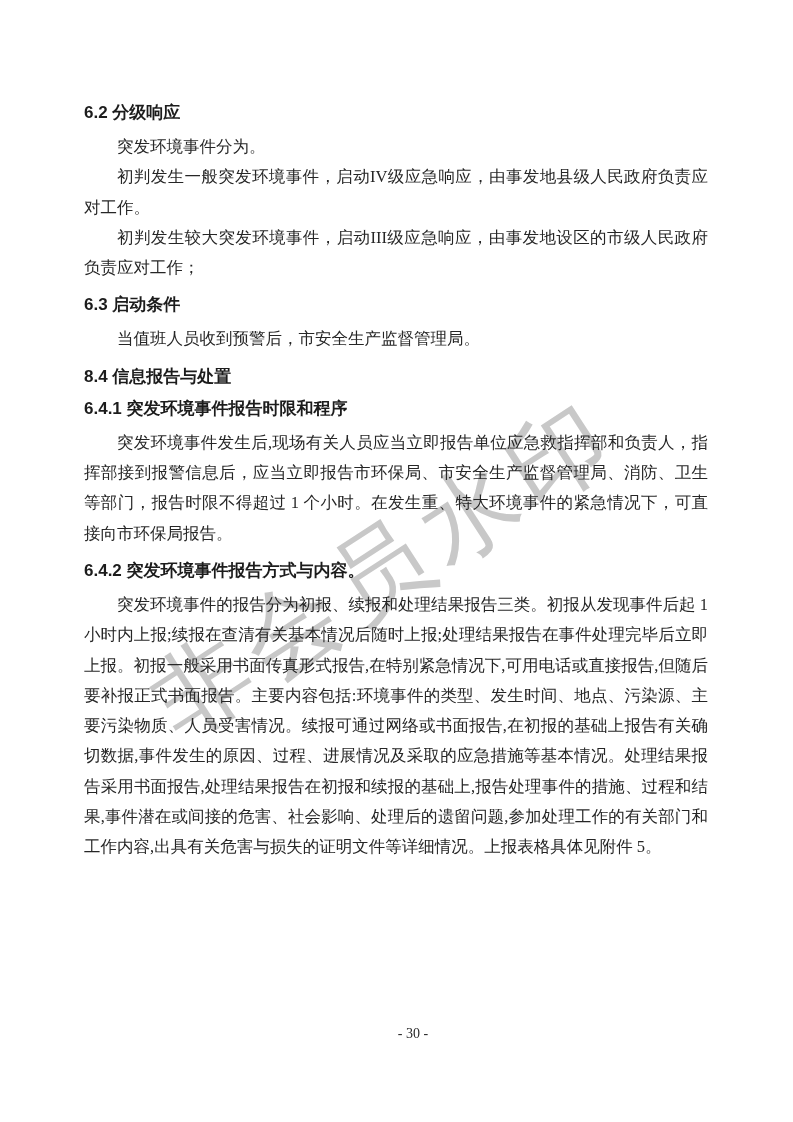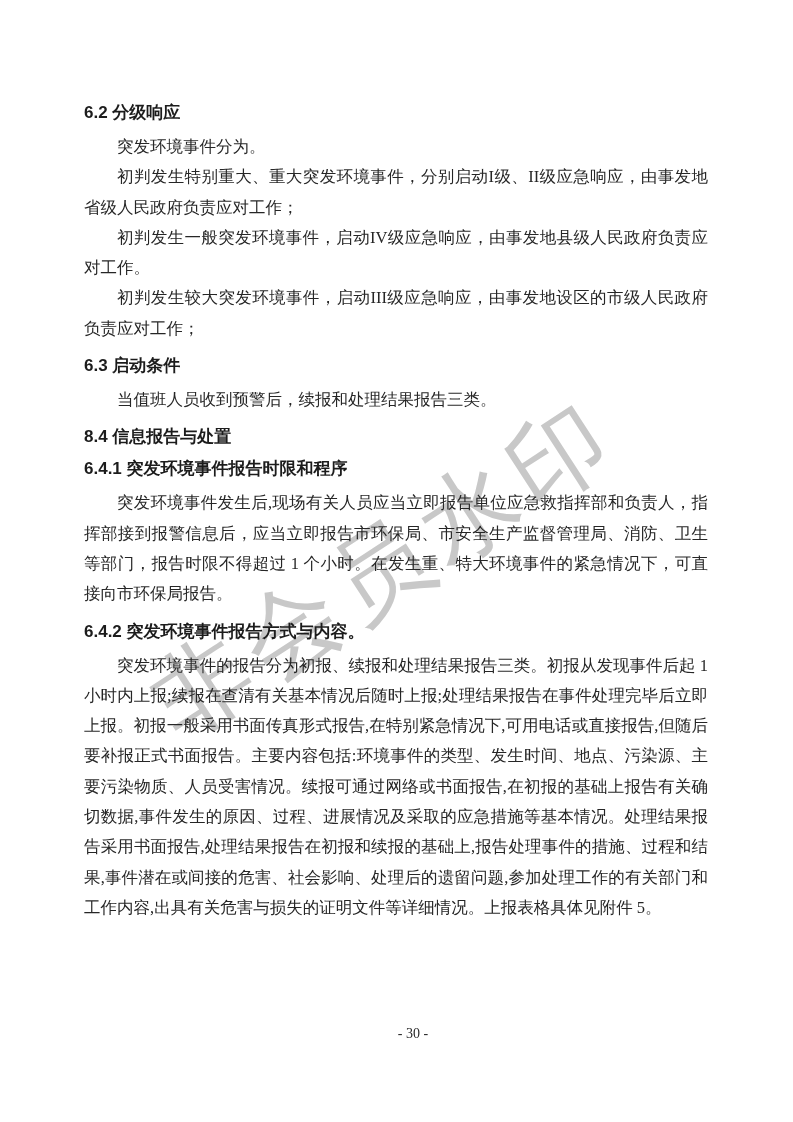--- a/index.html
+++ b/index.html
@@ -69,26 +69,25 @@
 <body>
 
 <div class="page">
 
   <div class="watermark" style="color: rgb(200, 200, 200);">非会员水印</div>
 
   <div class="content">
 
     <div class="heading first">6.2 分级响应</div>
     <p class="para">突发环境事件分为。</p>
-    <p class="para">初判发生特别重大、重大突发环境事件，分别启动I级、II级应急响应，由事发地省级人民政府负责应对工作；</p>
     <p class="para">初判发生一般突发环境事件，启动IV级应急响应，由事发地县级人民政府负责应对工作。</p>
     <p class="para">初判发生较大突发环境事件，启动III级应急响应，由事发地设区的市级人民政府负责应对工作；</p>
 
     <div class="heading">6.3 启动条件</div>
-    <p class="para">当值班人员收到预警后，续报和处理结果报告三类。</p>
+    <p class="para">当值班人员收到预警后，市安全生产监督管理局。</p>
 
     <div class="heading">8.4 信息报告与处置</div>
 
     <div class="heading">6.4.1 突发环境事件报告时限和程序</div>
     <p class="para">突发环境事件发生后,现场有关人员应当立即报告单位应急救指挥部和负责人，指挥部接到报警信息后，应当立即报告市环保局、市安全生产监督管理局、消防、卫生等部门，报告时限不得超过 1 个小时。在发生重、特大环境事件的紧急情况下，可直接向市环保局报告。</p>
 
     <div class="heading">6.4.2 突发环境事件报告方式与内容。</div>
     <p class="para">突发环境事件的报告分为初报、续报和处理结果报告三类。初报从发现事件后起 1 小时内上报;续报在查清有关基本情况后随时上报;处理结果报告在事件处理完毕后立即上报。初报一般采用书面传真形式报告,在特别紧急情况下,可用电话或直接报告,但随后要补报正式书面报告。主要内容包括:环境事件的类型、发生时间、地点、污染源、主要污染物质、人员受害情况。续报可通过网络或书面报告,在初报的基础上报告有关确切数据,事件发生的原因、过程、进展情况及采取的应急措施等基本情况。处理结果报告采用书面报告,处理结果报告在初报和续报的基础上,报告处理事件的措施、过程和结果,事件潜在或间接的危害、社会影响、处理后的遗留问题,参加处理工作的有关部门和工作内容,出具有关危害与损失的证明文件等详细情况。上报表格具体见附件 5。</p>
 
   </div>

